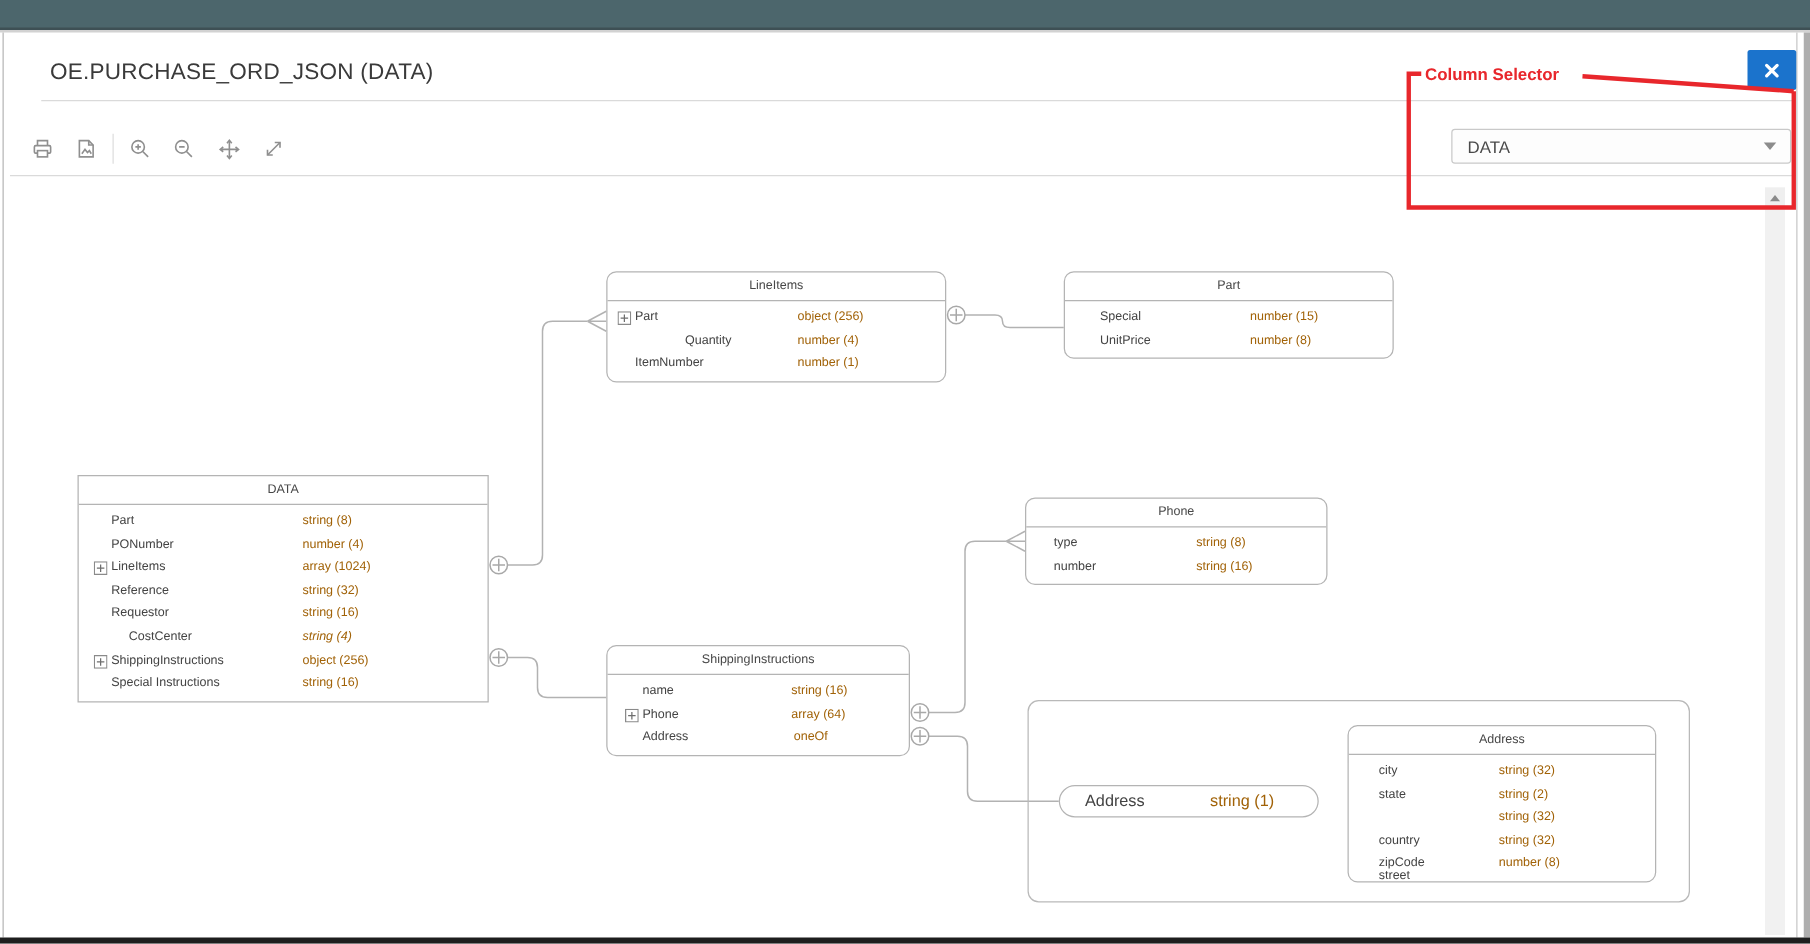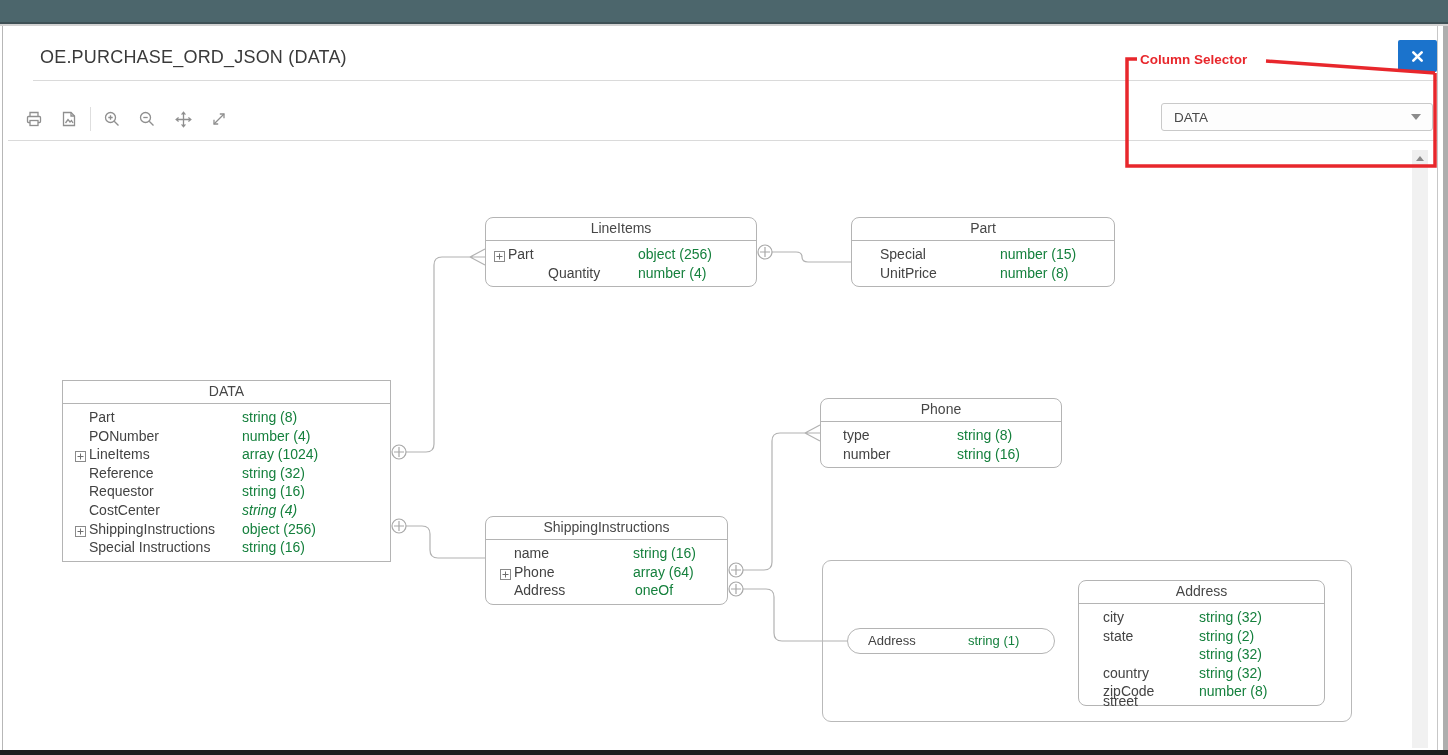--- a/index.html
+++ b/index.html
@@ -36,27 +36,27 @@
   .anno-label{left:1140px;top:52px;font-size:13.5px;font-weight:bold;color:#e8272c;z-index:60;background:transparent;}
   .anno-svg{left:0;top:0;z-index:55;pointer-events:none;}
 
   
   .sb-track{left:1412px;top:150px;width:16px;height:598px;background:#f1f1f1;}
   .sb-up{left:1412px;top:150px;width:16px;height:17px;background:#efefef;border:none;cursor:pointer;display:flex;align-items:center;justify-content:center;padding:0;}
   .sb-up-arrow{width:0;height:0;border-left:4px solid transparent;border-right:4px solid transparent;border-bottom:5px solid #8a8a8a;}
 
   
   .lines-svg{left:0;top:0;z-index:5;pointer-events:none;}
-  .tbl{background:#ffffff;border:1px solid #b4b4b4;box-sizing:border-box;z-index:10;font-size:14px;color:#434343;}
+  .tbl{background:#ffffff;border:1px solid #b4b4b4;box-sizing:border-box;z-index:10;font-size:10px;color:#434343;}
   .tbl.rounded{border-radius:8px;}
   .tbl-title{height:22px;line-height:21px;text-align:center;border-bottom:1px solid #b4b4b4;color:#474747;}
   .tbl-rows{padding:4px 0;}
   .tbl-row{position:relative;height:18.6px;}
   .fname{position:absolute;top:0;line-height:18.6px;color:#434343;white-space:nowrap;}
-  .ftype{position:absolute;top:0;line-height:18.6px;color:#15803d;white-space:nowrap;}
+  .ftype{position:absolute;top:0;line-height:18.6px;color:#a16207;white-space:nowrap;}
   .expander{position:absolute;top:4px;}
   .group-box{left:822px;top:560px;width:530px;height:162px;border:1px solid #b9b9b9;border-radius:9px;box-sizing:border-box;z-index:8;background:transparent;}
   .pill{left:847px;top:628px;width:208px;height:26px;border:1px solid #b4b4b4;border-radius:13px;box-sizing:border-box;z-index:10;background:#fff;font-size:13px;}
   .pill .fname{line-height:24px;left:20px;}
   .pill .ftype{line-height:24px;left:120px;}
 </style>
 </head>
 <body>
 
 <div class="abs topbar"></div>
@@ -173,20 +173,24 @@
               <rect x="0.5" y="0.5" width="10" height="10" fill="#fff" stroke="#8a8a8a"></rect>
               <path d="M2.5 5.5 H8.5 M5.5 2.5 V8.5" stroke="#6e6e6e" stroke-width="1"></path>
             </svg></span>
           <span class="fname" style="left: 22px;">Part</span>
           <span class="ftype" style="left: 152px;">object (256)</span>
         </div>
         <div class="tbl-row">
           <span class="fname" style="left: 22px; margin-left: 40px;">Quantity</span>
           <span class="ftype" style="left: 152px;">number (4)</span>
         </div>
+        <div class="tbl-row">
+          <span class="fname" style="left: 22px;">ItemNumber</span>
+          <span class="ftype" style="left: 152px;">number (1)</span>
+        </div>
       </div>
     </div>
     <div class="tbl abs rounded" style="left: 851px; top: 217px; width: 264px; pointer-events: auto;">
       <div class="tbl-title">Part</div>
       <div class="tbl-rows">
         <div class="tbl-row">
           <span class="fname" style="left: 28px;">Special</span>
           <span class="ftype" style="left: 148px;">number (15)</span>
         </div>
         <div class="tbl-row">
@@ -216,21 +220,21 @@
         </div>
         <div class="tbl-row">
           <span class="fname" style="left: 26px;">Reference</span>
           <span class="ftype" style="left: 179px;">string (32)</span>
         </div>
         <div class="tbl-row">
           <span class="fname" style="left: 26px;">Requestor</span>
           <span class="ftype" style="left: 179px;">string (16)</span>
         </div>
         <div class="tbl-row">
-          <span class="fname" style="left: 26px;">CostCenter</span>
+          <span class="fname" style="left: 40px;">CostCenter</span>
           <span class="ftype" style="left: 179px; font-style: italic;">string (4)</span>
         </div>
         <div class="tbl-row">
           <span class="expander" style="left: 12px;"><svg width="11" height="11" viewBox="0 0 11 11">
               <rect x="0.5" y="0.5" width="10" height="10" fill="#fff" stroke="#8a8a8a"></rect>
               <path d="M2.5 5.5 H8.5 M5.5 2.5 V8.5" stroke="#6e6e6e" stroke-width="1"></path>
             </svg></span>
           <span class="fname" style="left: 26px;">ShippingInstructions</span>
           <span class="ftype" style="left: 179px;">object (256)</span>
         </div>

